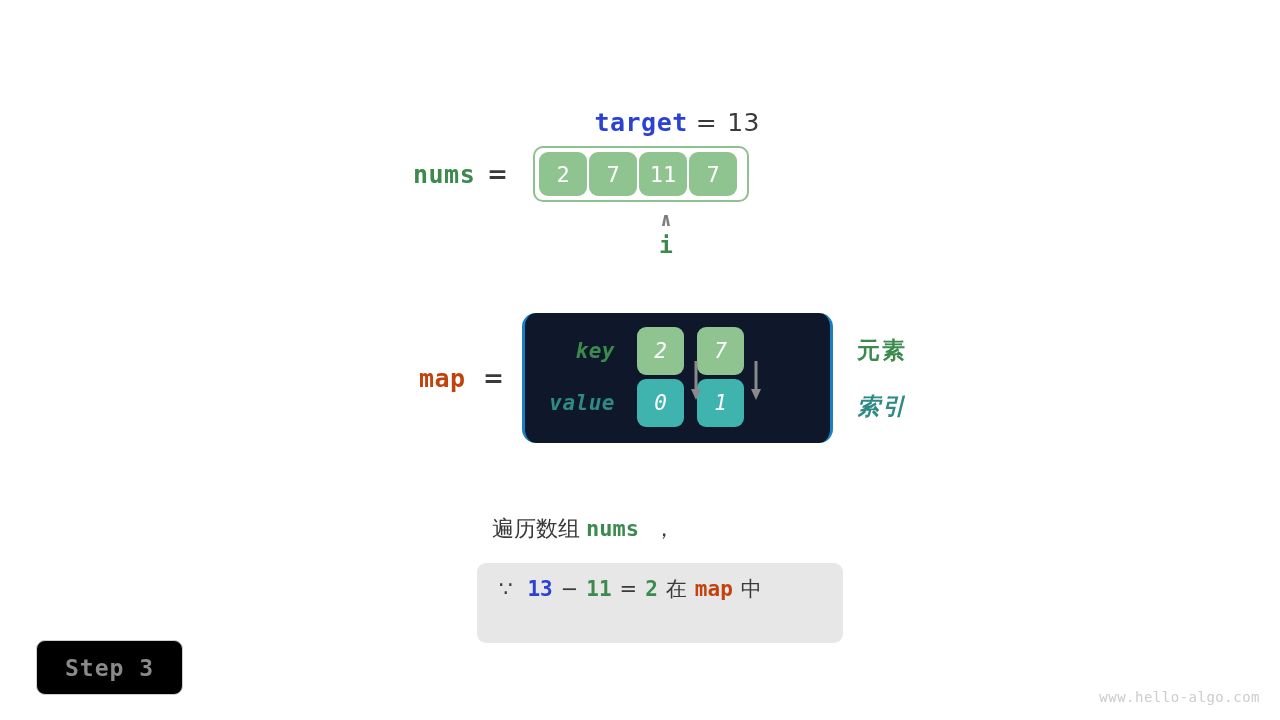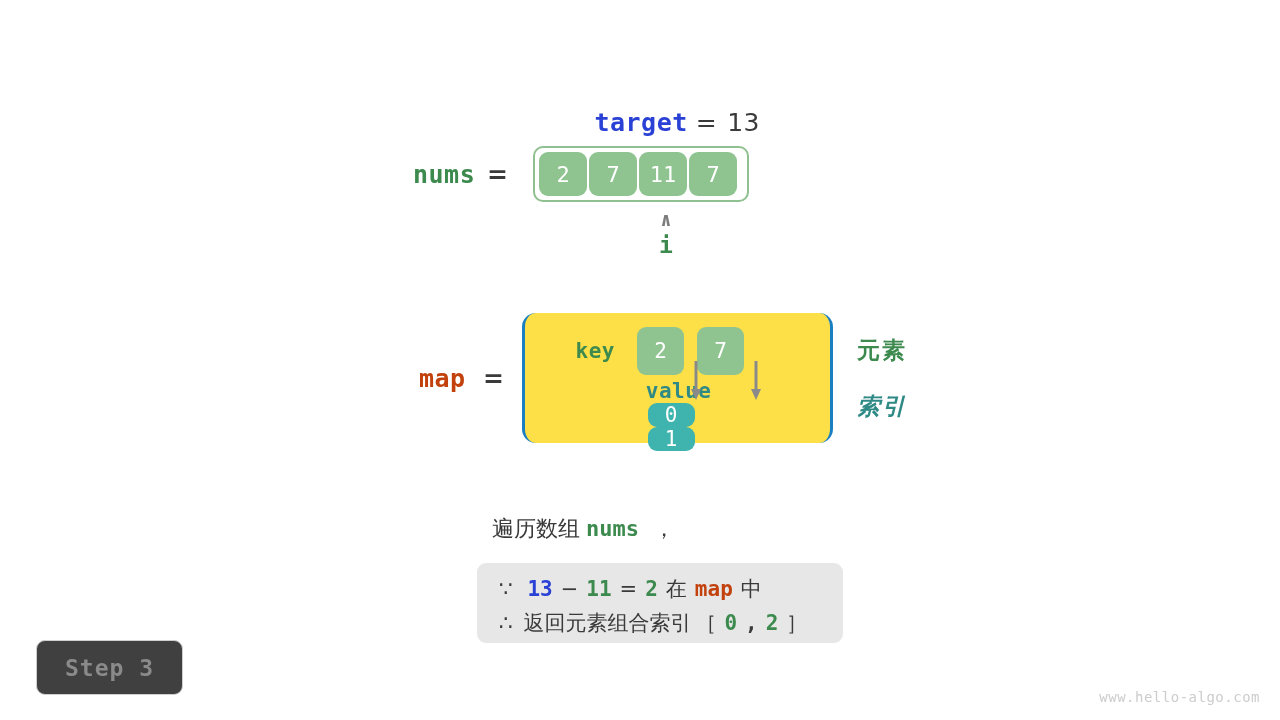--- a/index.html
+++ b/index.html
@@ -121,36 +121,37 @@
     font-size: 25px;
     color: #3a3a3a;
     font-family: "DejaVu Sans", sans-serif;
   }
 
   #map-box {
     left: 522px;
     top: 313px;
     width: 311px;
     height: 130px;
-    background: #fde047;
+    background: #0f172a;
     border-left: 3px solid #1a7fc1;
     border-right: 3px solid #1a7fc1;
     border-radius: 14px;
     box-sizing: border-box;
+    font-style: italic;
   }
   .map-row {
     position: absolute;
     left: 0;
     width: 100%;
     height: 48px;
     display: flex;
     align-items: center;
   }
   #map-row-key   { top: 14px; }
-  #map-row-value { top: 66px; flex-direction: column; }
+  #map-row-value { top: 66px; }
   .row-label {
     width: 112px;
     text-align: right;
     padding-right: 22px;
     box-sizing: border-box;
     font-size: 21px;
     letter-spacing: 0.5px;
   }
   .map-cell {
     width: 47px;
@@ -239,21 +240,21 @@
   .note-line .plain { margin: 0 4px; }
 
   
   #step-badge {
     left: 36px;
     top: 640px;
     width: 145px;
     height: 53px;
     border: 1px solid #cfcfcf;
     border-radius: 9px;
-    background: #404040;
+    background: #000000;
     display: flex;
     align-items: center;
     justify-content: center;
     font-size: 23px;
     color: #8a8a8a;
     font-family: "DejaVu Sans Mono", monospace;
     font-weight: bold;
     letter-spacing: 1px;
     text-align: right;
   }
@@ -319,20 +320,17 @@
 <div class="abs c-teal" id="legend-index">索引</div>
 
 <div class="abs" id="caption-line">
   <span>遍历数组</span><span class="code">nums</span><span class="comma">，</span>
 </div>
 
 <div class="abs" id="note-box">
   <div class="note-line">
     <span class="sym">∵</span><span class="tk c-blue">13</span><span class="plain">−</span><span class="tk c-green">11</span><span class="plain">=</span><span class="tk c-green">2</span><span class="plain">在</span><span class="tk c-lblue">map</span><span class="plain">中</span>
   </div>
-  <div class="note-line">
-    <span class="sym">∴</span><span>返回元素组合索引</span><span class="plain">［</span><span class="tk c-green">0</span><span class="tk">,</span><span class="tk c-green">2</span><span class="plain">］</span>
-  </div>
 </div>
 
 <div class="abs" id="step-badge">Step 3</div>
 
 <div class="abs" id="watermark">www.hello-algo.com</div>
 
 </body></html>

